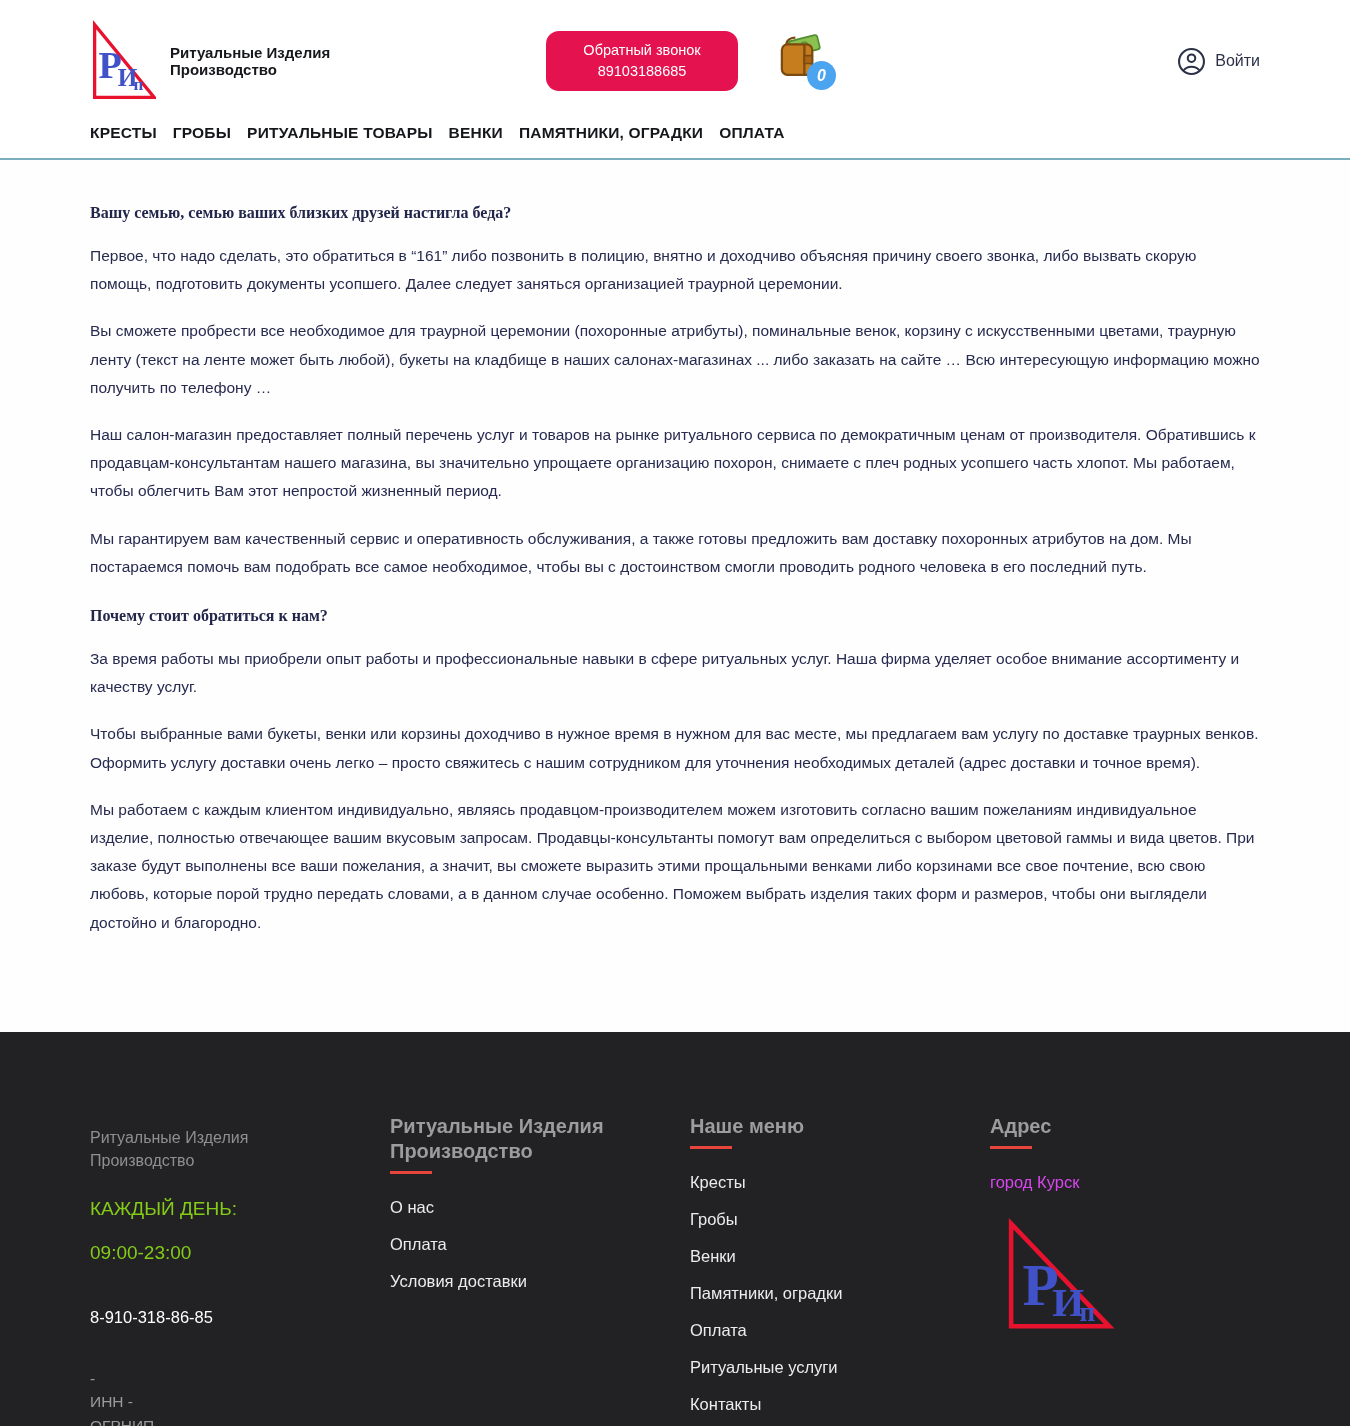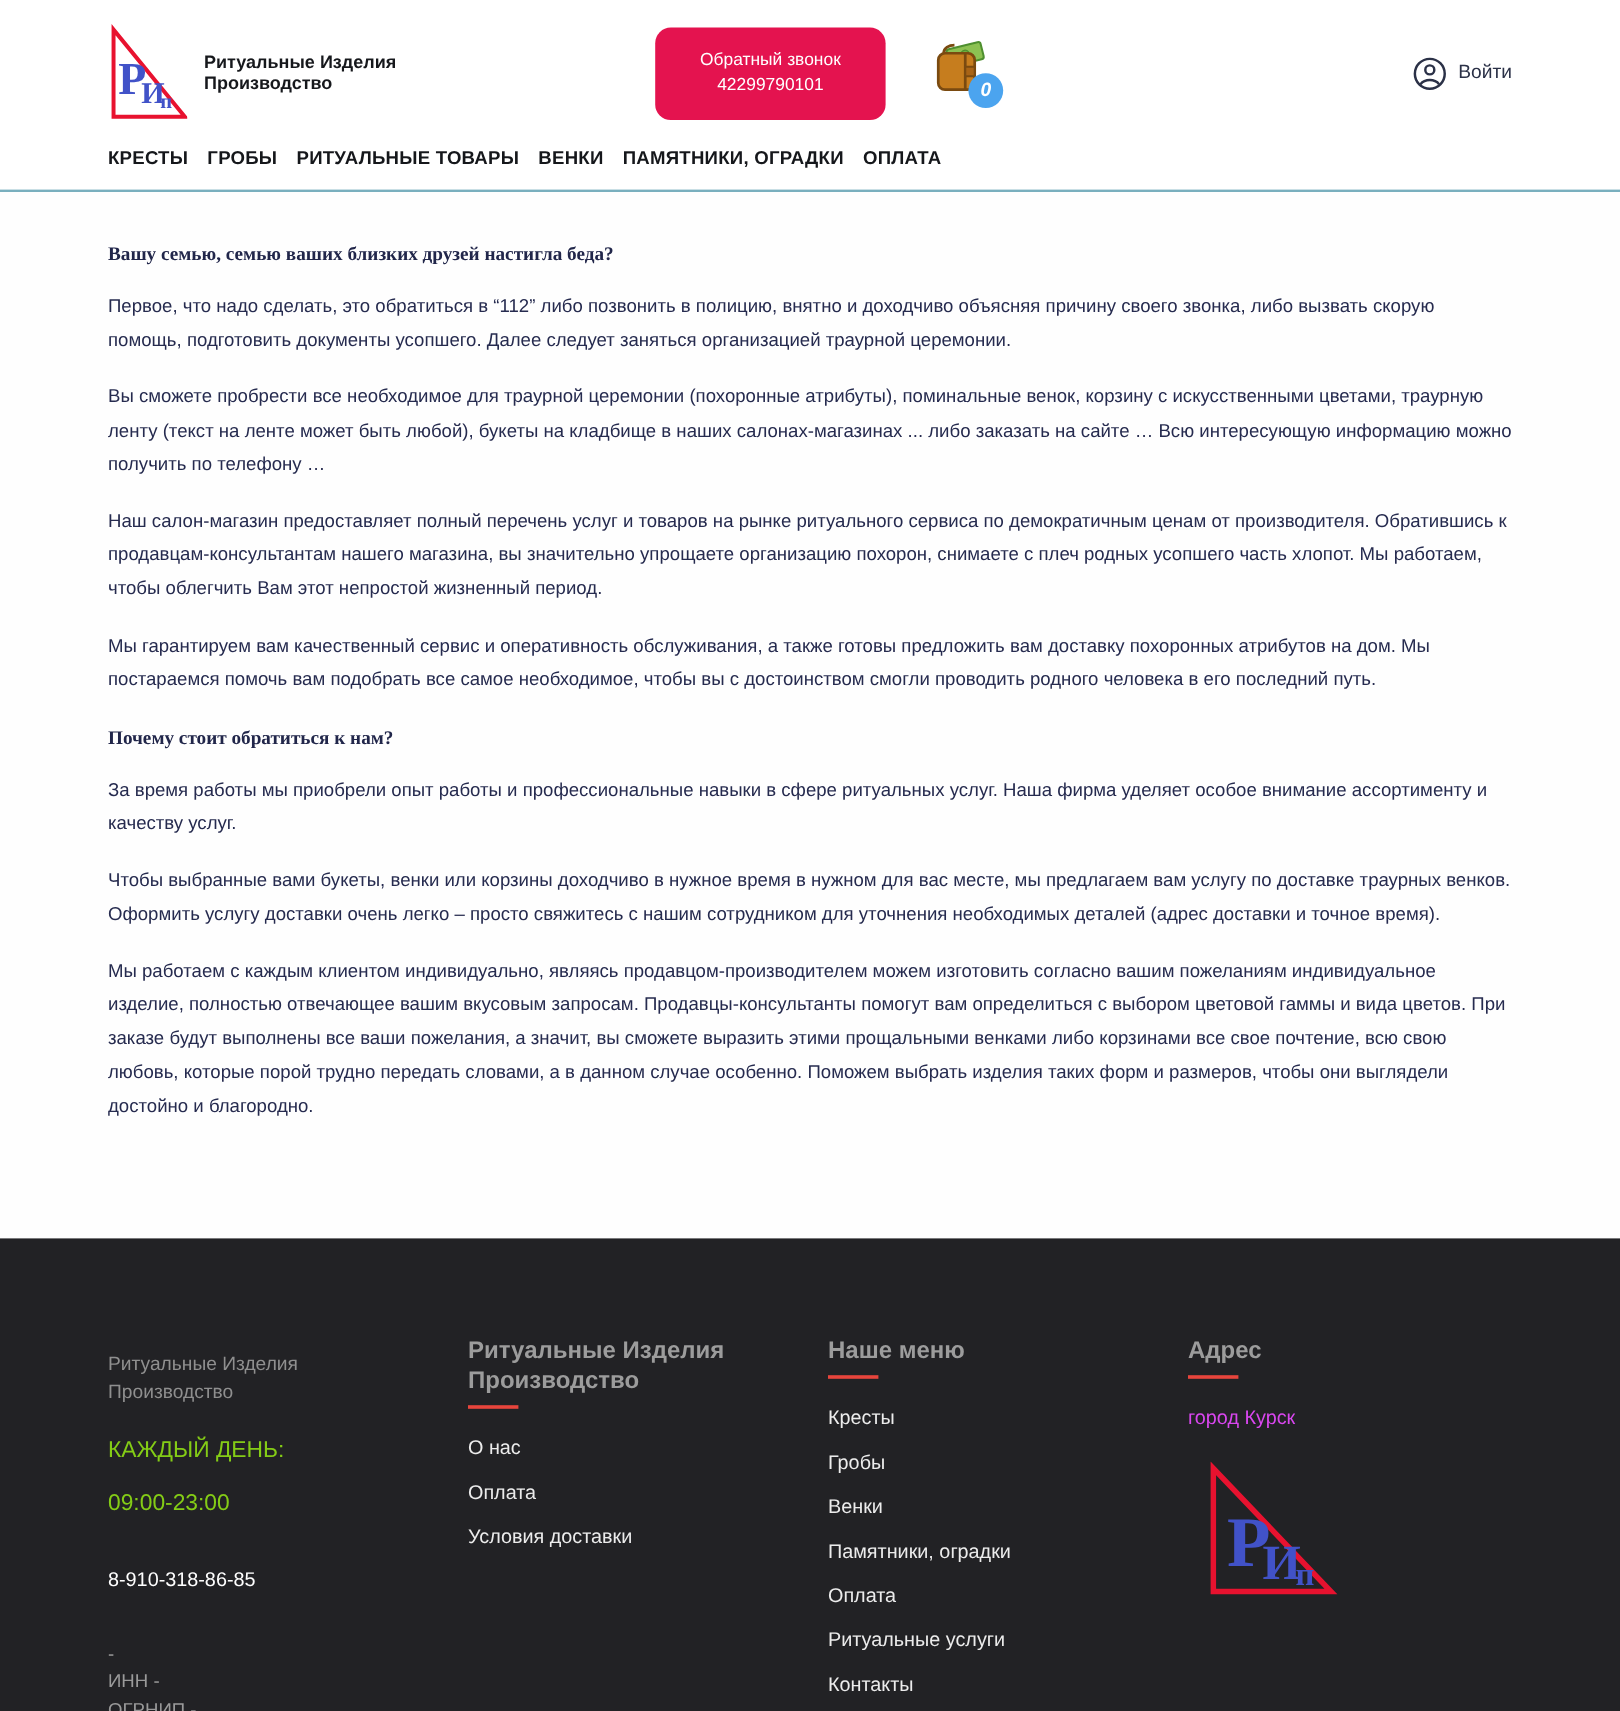--- a/index.html
+++ b/index.html
@@ -31,21 +31,21 @@
     margin-left: 14px;
     width: 270px;
   }
   .callback-btn {
     margin-left: 106px;
     background: #e4134f;
     color: #ffffff;
     border: none;
     border-radius: 13px;
     width: 192px;
-    height: 77px;
+    height: 60px;
     font-family: "Liberation Sans", sans-serif;
     font-size: 14.5px;
     line-height: 1.45;
     cursor: pointer;
     text-align: center;
     padding: 6px 10px;
   }
   .cart-widget {
     position: relative;
     margin-left: 36px;
@@ -179,21 +179,21 @@
           <text x="13" y="86" font-size="58" font-weight="bold" fill="#4152c8" font-family="Liberation Serif, serif">Р</text>
           <text x="42" y="98" font-size="38" font-weight="bold" fill="#4152c8" font-family="Liberation Serif, serif">И</text>
           <text x="66" y="104" font-size="26" font-weight="bold" fill="#4152c8" font-family="Liberation Serif, serif">п</text>
         </svg>
       </div>
 
       <div class="brand-title">Ритуальные Изделия Производство</div>
 
       <button class="callback-btn">
         <span>Обратный звонок</span><br>
-        <span>42299790101</span>
+        <span>89103188685</span>
       </button>
 
       <div class="cart-widget">
         <svg viewBox="0 0 48 48" width="54" height="54">
           <g transform="rotate(-14 28 12)">
             <rect x="14" y="5" width="26" height="13" rx="2" fill="#8cc152" stroke="#4e8f2f" stroke-width="1.5"></rect>
             <circle cx="27" cy="11.5" r="3" fill="#6faf3e" stroke="#4e8f2f" stroke-width="1"></circle>
           </g>
           <rect x="7" y="11" width="27" height="27" rx="5" fill="#c67d1e" stroke="#7a4a10" stroke-width="2"></rect>
           <path d="M27 11 v27" stroke="#7a4a10" stroke-width="2" fill="none"></path>
@@ -220,21 +220,21 @@
       <a class="nav-link" href="#">ВЕНКИ</a>
       <a class="nav-link" href="#">ПАМЯТНИКИ, ОГРАДКИ</a>
       <a class="nav-link" href="#">ОПЛАТА</a>
     </nav>
   </div>
 </header>
 
 <main class="content">
   <div class="container">
     <h2>Вашу семью, семью ваших близких друзей настигла беда?</h2>
-    <p>Первое, что надо сделать, это обратиться в “112” либо позвонить в полицию, внятно и доходчиво объясняя причину своего звонка, либо вызвать скорую помощь, подготовить документы усопшего. Далее следует заняться организацией траурной церемонии.</p>
+    <p>Первое, что надо сделать, это обратиться в “161” либо позвонить в полицию, внятно и доходчиво объясняя причину своего звонка, либо вызвать скорую помощь, подготовить документы усопшего. Далее следует заняться организацией траурной церемонии.</p>
     <p>Вы сможете пробрести все необходимое для траурной церемонии (похоронные атрибуты), поминальные венок, корзину с искусственными цветами, траурную ленту (текст на ленте может быть любой), букеты на кладбище в наших салонах-магазинах ... либо заказать на сайте … Всю интересующую информацию можно получить по телефону …</p>
     <p>Наш салон-магазин предоставляет полный перечень услуг и товаров на рынке ритуального сервиса по демократичным ценам от производителя. Обратившись к продавцам-консультантам нашего магазина, вы значительно упрощаете организацию похорон, снимаете с плеч родных усопшего часть хлопот. Мы работаем, чтобы облегчить Вам этот непростой жизненный период.</p>
     <p>Мы гарантируем вам качественный сервис и оперативность обслуживания, а также готовы предложить вам доставку похоронных атрибутов на дом. Мы постараемся помочь вам подобрать все самое необходимое, чтобы вы с достоинством смогли проводить родного человека в его последний путь.</p>
     <h2>Почему стоит обратиться к нам?</h2>
     <p>За время работы мы приобрели опыт работы и профессиональные навыки в сфере ритуальных услуг. Наша фирма уделяет особое внимание ассортименту и качеству услуг.</p>
     <p>Чтобы выбранные вами букеты, венки или корзины доходчиво в нужное время в нужном для вас месте, мы предлагаем вам услугу по доставке траурных венков. Оформить услугу доставки очень легко – просто свяжитесь с нашим сотрудником для уточнения необходимых деталей (адрес доставки и точное время).</p>
     <p>Мы работаем с каждым клиентом индивидуально, являясь продавцом-производителем можем изготовить согласно вашим пожеланиям индивидуальное изделие, полностью отвечающее вашим вкусовым запросам. Продавцы-консультанты помогут вам определиться с выбором цветовой гаммы и вида цветов. При заказе будут выполнены все ваши пожелания, а значит, вы сможете выразить этими прощальными венками либо корзинами все свое почтение, всю свою любовь, которые порой трудно передать словами, а в данном случае особенно. Поможем выбрать изделия таких форм и размеров, чтобы они выглядели достойно и благородно.</p>
   </div>
 </main>
 

